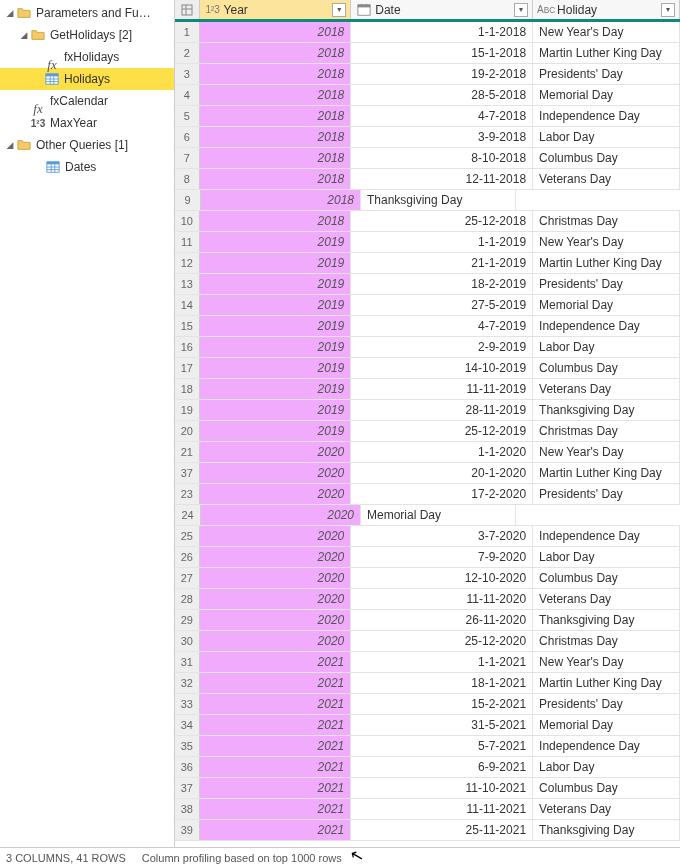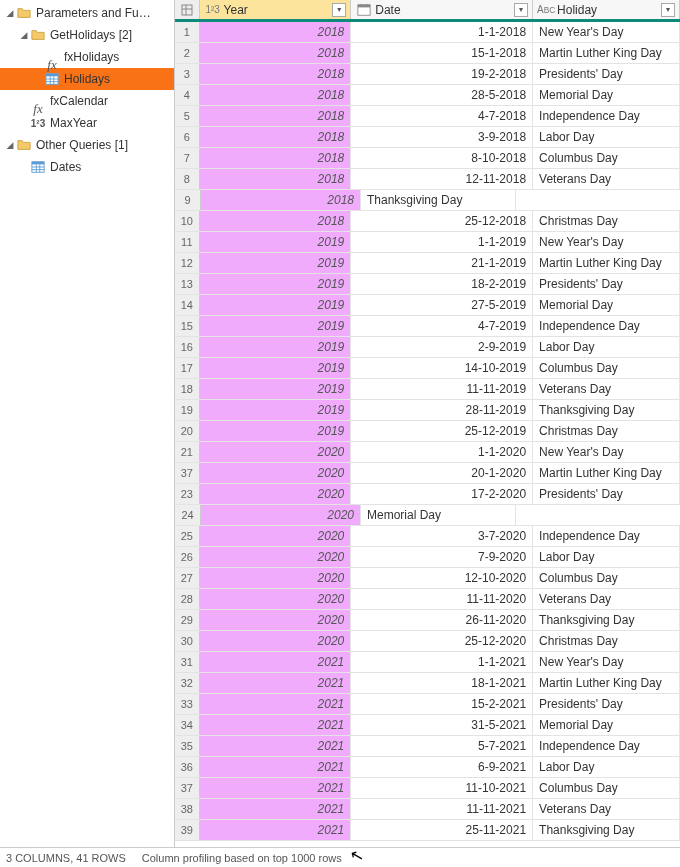--- a/index.html
+++ b/index.html
@@ -26,21 +26,21 @@
     overflow: hidden;
     padding-top: 2px;
   }
   .tree-item {
     display: flex;
     align-items: center;
     height: 22px;
     padding-right: 4px;
     user-select: none;
   }
-  .tree-item.selected { background: #f97316; }
+  .tree-item.selected { background: #fde047; }
   .expand { width: 12px; text-align: center; color: #666; font-size: 9px;}
   .icon { width: 16px; height: 16px; display:inline-flex; align-items:center; justify-content:center; margin-right: 4px; }
   .icon-folder svg { width:14px; height:14px; }
   .icon-table svg { width:14px; height:14px; }
   .icon-fx { font-style: italic; font-family: "Times New Roman", serif; font-size: 13px; color: #555; width:16px; text-align:center; margin-right:4px;margin-top:16px;}
   .icon-123 { font-size: 10px; color:#555; width:16px; text-align:center; margin-right:4px; font-weight:600;}
   .tree-label { white-space: nowrap; overflow:hidden; text-overflow: ellipsis; flex:1;}
   
   .grid {
     flex: 1;
@@ -147,21 +147,21 @@
       </div>
       <div class="tree-item" style="padding-left:4px">
         <span class="expand">◢</span>
         <span class="icon icon-folder">
           <svg viewBox="0 0 16 16">
             <path d="M1 3h5l1 2h8v8H1z" fill="#f5c869" stroke="#c9a23c"></path>
           </svg>
         </span>
         <span class="tree-label">Other Queries [1]</span>
       </div>
-      <div class="tree-item" style="padding-left:18px">
+      <div class="tree-item" style="padding-left:33px">
         <span class="expand"></span>
         <span class="icon icon-table">
           <svg viewBox="0 0 16 16">
             <rect x="1" y="2" width="14" height="12" fill="#fff" stroke="#5b9bd5"></rect>
             <rect x="1" y="2" width="14" height="3" fill="#5b9bd5"></rect>
             <line x1="1" y1="8" x2="15" y2="8" stroke="#5b9bd5"></line>
             <line x1="1" y1="11" x2="15" y2="11" stroke="#5b9bd5"></line>
             <line x1="6" y1="5" x2="6" y2="14" stroke="#5b9bd5"></line>
             <line x1="10" y1="5" x2="10" y2="14" stroke="#5b9bd5"></line>
           </svg>

